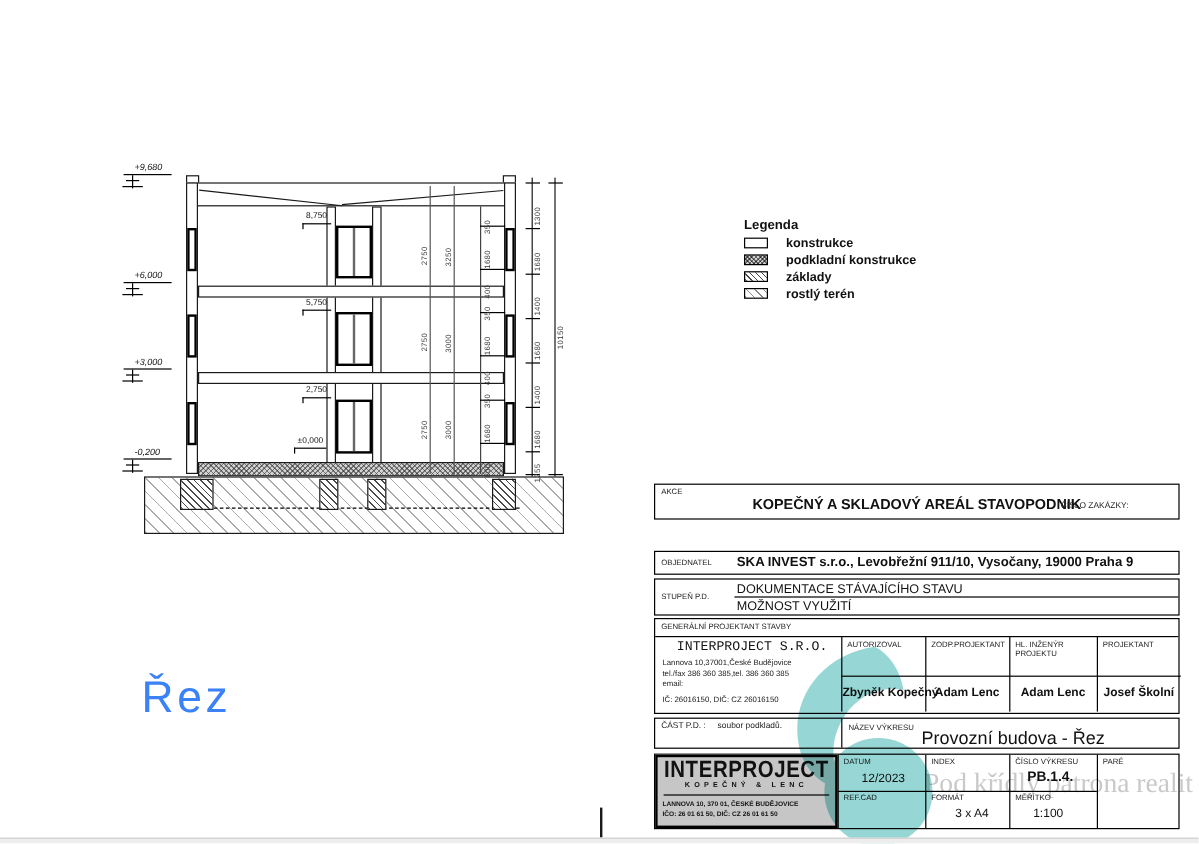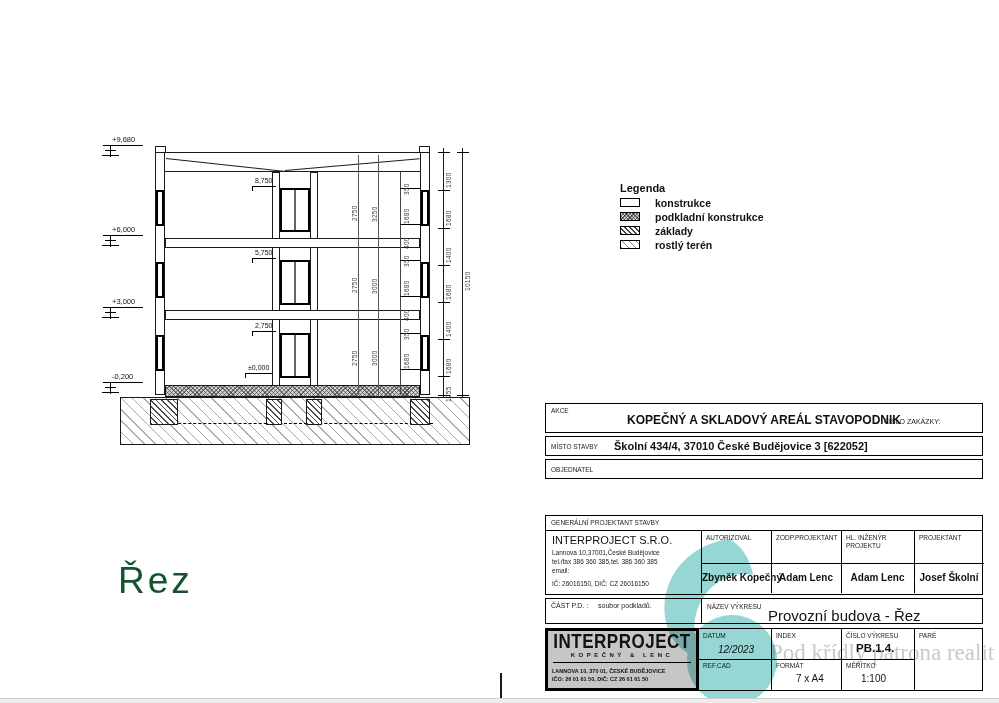--- a/index.html
+++ b/index.html
@@ -10,21 +10,21 @@
   .box{position:absolute;border:1px solid #1a1a1a;background:#fff;box-sizing:border-box;}
   .rot{transform-origin:left center;}
   
   .h-podklad{background-color:#d2d2d2;background-image:
      repeating-linear-gradient(45deg,rgba(40,40,40,.55) 0 1px,transparent 1px 3px),
      repeating-linear-gradient(-45deg,rgba(40,40,40,.55) 0 1px,transparent 1px 3px);}
   .h-zaklady{background-color:#fff;background-image:repeating-linear-gradient(45deg,#4a4a4a 0 1px,transparent 1px 4px);}
   .h-teren{background-color:#fff;background-image:repeating-linear-gradient(45deg,#ababab 0 1px,transparent 1px 8px);}
   
   .lvl{width:46px;}
-  .lvl-t{display:block;font-size:7.5px;line-height:8px;padding-left:9px;white-space:nowrap;}
+  .lvl-t{display:block;font-size:7.5px;line-height:8px;padding-left:9px;white-space:nowrap;font-style:italic;}
   .lvl-l{display:block;width:40px;height:1px;background:#000;margin-top:1px;}
   .lvl-s{display:block;position:relative;width:1px;height:11px;background:#000;margin-left:7px;}
   .lvl-s::after{content:"";position:absolute;left:-5px;top:4px;width:11px;height:1px;background:#000;}
   .lvl-s::before{content:"";position:absolute;left:-8px;top:9px;width:17px;height:1px;background:#000;}
   
   .flg{font-size:7px;line-height:8px;border-bottom:1px solid #000;padding:0 3px 1px 3px;white-space:nowrap;}
   .flg::before{content:"";position:absolute;left:0;top:9px;width:1px;height:5px;background:#000;}
   
   .vd{width:0;height:0;}
   .vd span{display:inline-block;transform:rotate(-90deg);transform-origin:0 0;font-size:6.5px;color:#3a3a3a;white-space:nowrap;letter-spacing:.3px;}
@@ -51,21 +51,21 @@
   .tb-line{position:absolute;background:#000;}
   .role-name{position:absolute;font-size:10px;font-weight:bold;text-align:center;white-space:nowrap;}
   .co-small{position:absolute;font-size:6.5px;white-space:nowrap;color:#222;}
   
   .logo-box{position:absolute;left:0;top:0;width:152px;height:59px;background:#c6c6c6;border:2px solid #000;box-sizing:border-box;}
   .logo-name{position:absolute;left:0;top:1px;width:100%;text-align:center;font-size:17px;font-weight:800;letter-spacing:.5px;font-family:"Liberation Sans",sans-serif;transform:scaleY(1.15);}
   .logo-sub{position:absolute;left:0;top:21px;width:100%;text-align:center;font-size:6px;font-weight:bold;letter-spacing:3.5px;}
   .logo-small{position:absolute;left:4px;font-size:5.5px;font-weight:bold;white-space:nowrap;}
   
   #wm-text{position:absolute;left:770px;top:640px;font-family:"Liberation Serif",serif;font-size:23px;color:#c9c9c9;mix-blend-mode:multiply;white-space:nowrap;}
-  #rez-label{position:absolute;left:118px;top:560px;font-size:37px;color:#14532d;letter-spacing:3px;}
+  #rez-label{position:absolute;left:118px;top:560px;font-size:37px;color:#3b82f6;letter-spacing:3px;}
   .dash{position:absolute;border-top:1px dashed #000;height:0;}
 </style>
 </head>
 <body>
 
 <div id="sheet">
 
   <div class="a" style="left:0;top:0;width:500px;height:470px;">
 
     <div class="a lvl" style="left:103px;top:136px;">
@@ -206,40 +206,43 @@
   <div id="rez-label">Řez</div>
 
   <div id="titleblock">
 
     <div class="tb-box" style="left:0;top:0;width:438px;height:30px;">
       <span class="tb-lab" style="left:5px;top:3px;">AKCE</span>
       <span class="tb-val-b" style="left:0;top:9px;width:100%;text-align:center;font-size:12px;">KOPEČNÝ A SKLADOVÝ AREÁL STAVOPODNIK</span>
       <span class="tb-lab" style="left:338px;top:14px;font-size:7px;">ČÍSLO ZAKÁZKY:</span>
     </div>
 
-    <div class="tb-box" style="left:0;top:33px;width:438px;height:20px;">
-      <span class="tb-lab" style="left:5px;top:6px;">MÍSTO STAVBY</span>
-      <span class="tb-val-b" style="left:68px;top:3px;">Školní 434/4, 37010 České Budějovice 3 [622052]</span>
-    </div>
 
     <div class="tb-box" style="left:0;top:56px;width:438px;height:20px;">
       <span class="tb-lab" style="left:5px;top:6px;">OBJEDNATEL</span>
-    </div>
-
+      <span class="tb-val-b" style="left:68px;top:3px;">SKA INVEST s.r.o., Levobřežní 911/10, Vysočany, 19000 Praha 9</span>
+    </div>
+
+    <div class="tb-box" style="left:0;top:79px;width:438px;height:31px;">
+      <span class="tb-lab" style="left:5px;top:11px;">STUPEŇ P.D.</span>
+      <span class="tb-val" style="left:68px;top:2px;font-size:10.5px;">DOKUMENTACE STÁVAJÍCÍHO STAVU</span>
+      <div class="tb-line" style="left:66px;top:14px;width:370px;height:1px;"></div>
+      <span class="tb-val" style="left:68px;top:16px;font-size:10.5px;">MOŽNOST VYUŽITÍ</span>
+    </div>
 
     <div class="tb-box" style="left:0;top:112px;width:438px;height:80px;">
       <span class="tb-lab" style="left:5px;top:3px;">GENERÁLNÍ PROJEKTANT STAVBY</span>
       <div class="tb-line" style="left:0;top:14px;width:100%;height:1px;"></div>
       <div class="tb-line" style="left:155px;top:14px;width:1px;height:63px;"></div>
       <div class="tb-line" style="left:225px;top:14px;width:1px;height:63px;"></div>
       <div class="tb-line" style="left:295px;top:14px;width:1px;height:63px;"></div>
       <div class="tb-line" style="left:368px;top:14px;width:1px;height:63px;"></div>
       <div class="tb-line" style="left:155px;top:47px;width:283px;height:1px;"></div>
 
-      <span class="tb-val" style="left:6px;top:18px;font-size:11px;">INTERPROJECT S.R.O.</span>
+      <span class="tb-val" style="left:18px;top:18px;font-size:11px;font-family:Liberation Mono, monospace;">INTERPROJECT S.R.O.</span>
       <span class="co-small" style="left:6px;top:33px;">Lannova 10,37001,České Budějovice</span>
       <span class="co-small" style="left:6px;top:42px;">tel./fax 386 360 385,tel. 386 360 385</span>
       <span class="co-small" style="left:6px;top:51px;">email:</span>
       <span class="co-small" style="left:6px;top:64px;">IČ: 26016150, DIČ: CZ 26016150</span>
 
       <span class="tb-lab" style="left:160px;top:18px;">AUTORIZOVAL</span>
       <span class="tb-lab" style="left:230px;top:18px;">ZODP.PROJEKTANT</span>
       <span class="tb-lab" style="left:300px;top:18px;width:62px;white-space:normal;line-height:8px;">HL. INŽENÝR PROJEKTU</span>
       <span class="tb-lab" style="left:373px;top:18px;">PROJEKTANT</span>
 
@@ -265,28 +268,28 @@
         <span class="logo-small" style="top:37px;">LANNOVA 10, 370 01, ČESKÉ BUDĚJOVICE</span>
         <span class="logo-small" style="top:45px;">IČO: 26 01 61 50,   DIČ: CZ 26 01 61 50</span>
       </div>
       <div class="tb-line" style="left:152px;top:0;width:1px;height:100%;"></div>
       <div class="tb-line" style="left:225px;top:0;width:1px;height:100%;"></div>
       <div class="tb-line" style="left:295px;top:0;width:1px;height:100%;"></div>
       <div class="tb-line" style="left:368px;top:0;width:1px;height:100%;"></div>
       <div class="tb-line" style="left:152px;top:30px;width:216px;height:1px;"></div>
 
       <span class="tb-lab" style="left:157px;top:3px;">DATUM</span>
-      <span class="tb-val" style="left:172px;top:15px;font-style:italic;">12/2023</span>
+      <span class="tb-val" style="left:172px;top:15px;">12/2023</span>
       <span class="tb-lab" style="left:230px;top:3px;">INDEX</span>
       <span class="tb-lab" style="left:300px;top:3px;">ČÍSLO VÝKRESU</span>
       <span class="tb-val-b" style="left:310px;top:13px;font-size:11.5px;">PB.1.4.</span>
       <span class="tb-lab" style="left:373px;top:3px;">PARÉ</span>
       <span class="tb-lab" style="left:157px;top:33px;">REF.CAD</span>
       <span class="tb-lab" style="left:230px;top:33px;">FORMÁT</span>
-      <span class="tb-val" style="left:250px;top:44px;">7 x A4</span>
+      <span class="tb-val" style="left:250px;top:44px;">3 x A4</span>
       <span class="tb-lab" style="left:300px;top:33px;">MĚŘÍTKO</span>
       <span class="tb-val" style="left:315px;top:44px;">1:100</span>
     </div>
   </div>
 
   <svg width="165" height="170" viewBox="0 0 165 170" style="position:absolute;left:632px;top:537px;mix-blend-mode:multiply;opacity:.55;">
     <g fill="#3fb6b2">
       <circle cx="100" cy="123" r="45"></circle>
       <path d="M97,2 C55,8 28,42 33,80 C36,104 52,118 72,122 C60,103 59,80 71,61 C83,42 103,34 121,38 C118,21 109,8 97,2 Z"></path>
     </g>

